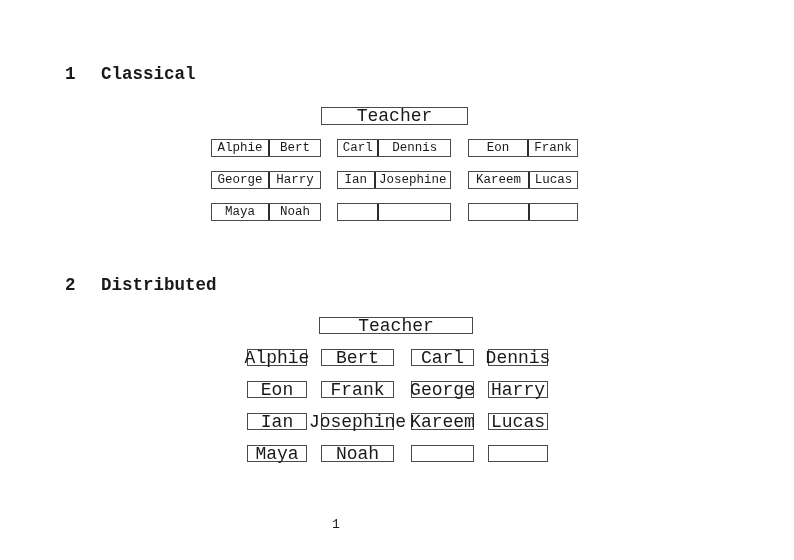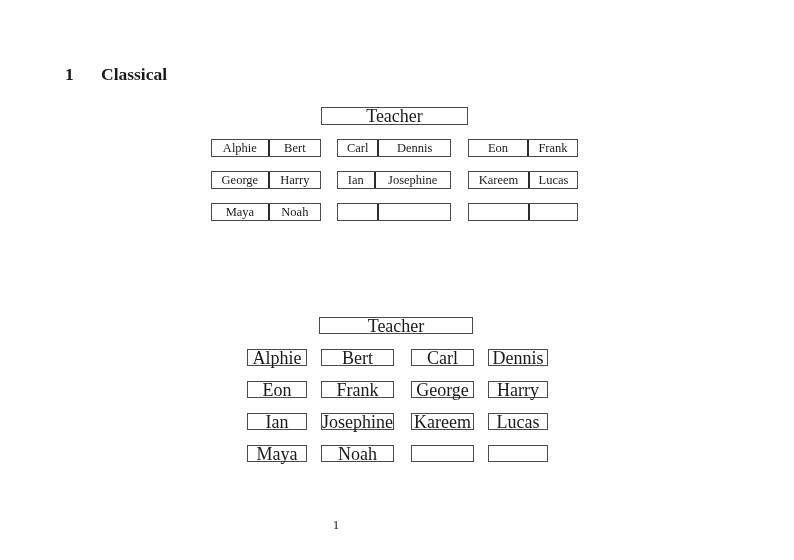--- a/index.html
+++ b/index.html
@@ -5,21 +5,21 @@
   html, body {
     margin: 0;
     padding: 0;
     background: #ffffff;
   }
   .page {
     position: relative;
     width: 672px;
     height: 560px;
     background: var(--page-bg, #ffffff);
-    font-family: Liberation Serif, serif;
+    font-family: Liberation Mono, monospace;
     color: var(--text, #1a1a1a);
     overflow: hidden;
   }
   .sec-heading {
     position: absolute;
     left: 65px;
     font-size: 17.5px;
     font-weight: bold;
     line-height: 22px;
     white-space: nowrap;
@@ -118,20 +118,23 @@
       <div class="desk" style="left: 337px; top: 203px; width: 114px; height: 18px;">
         <div class="cell first" style="width: 37%;"></div>
         <div class="cell second"></div>
       </div>
       <div class="desk" style="left: 468px; top: 203px; width: 110px; height: 18px;">
         <div class="cell first" style="width: 56.5%;"></div>
         <div class="cell second"></div>
       </div>
     </div>
 
+  <div class="sec-heading" style="top:274px">
+    <span class="sec-num">2</span><span>Distributed</span>
+  </div>
 
   <div class="box" style="left:319px; top:317px; width:154px; height:17px">
     <span>Teacher</span>
   </div>
 
   <div id="distributed-seats">
       <div class="box" style="left: 247px; top: 349px; width: 60px; height: 17px;">Alphie</div>
       <div class="box" style="left: 321px; top: 349px; width: 73px; height: 17px;">Bert</div>
       <div class="box" style="left: 411px; top: 349px; width: 63px; height: 17px;">Carl</div>
       <div class="box" style="left: 488px; top: 349px; width: 60px; height: 17px;">Dennis</div>

